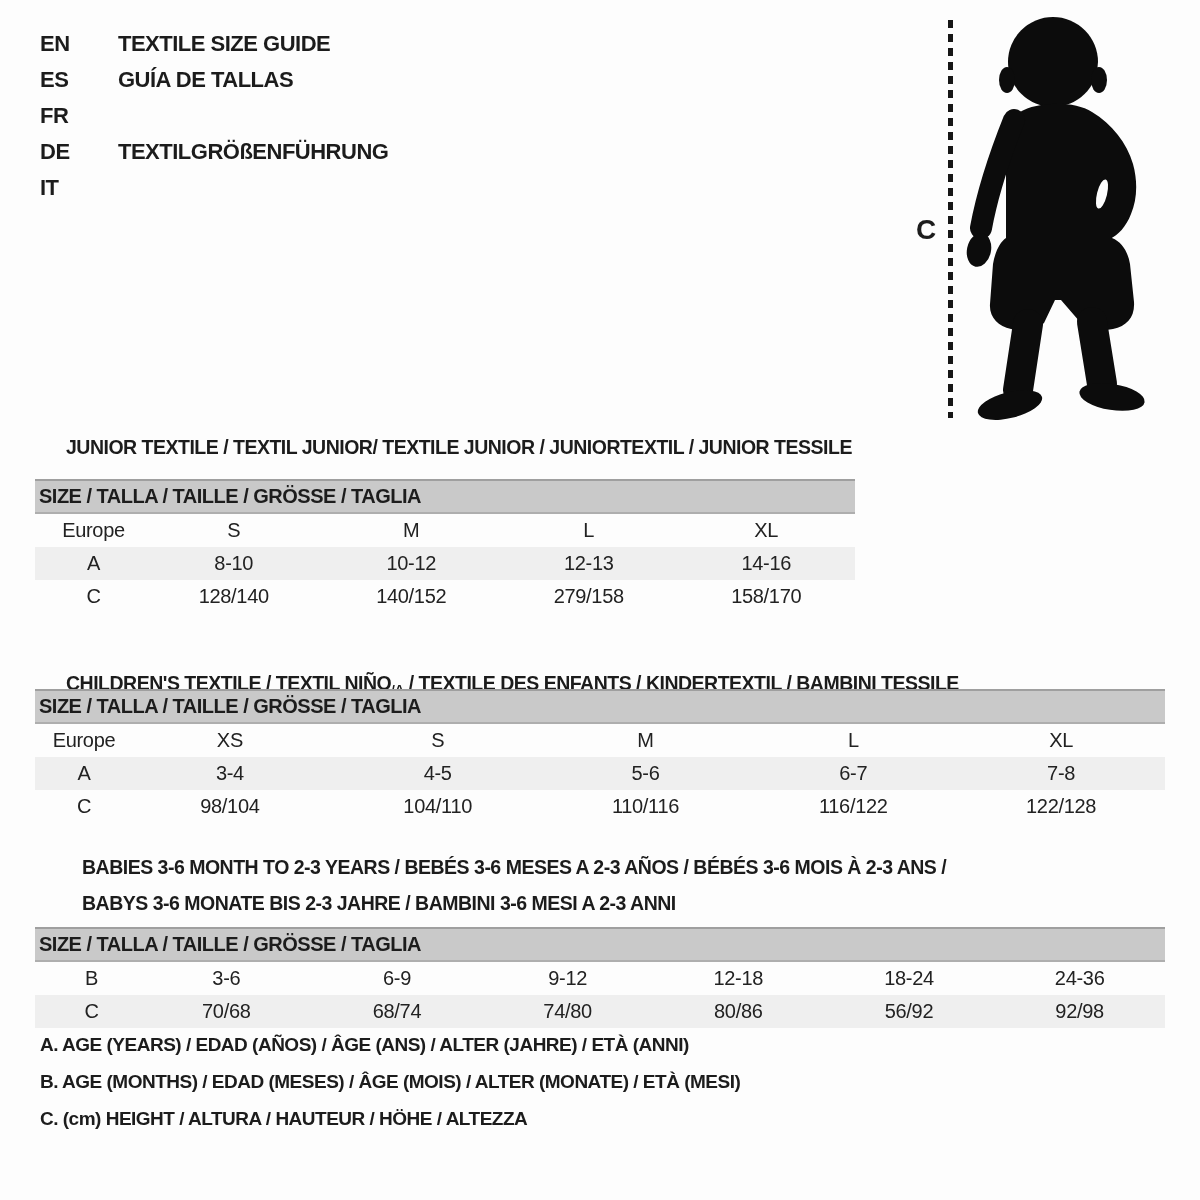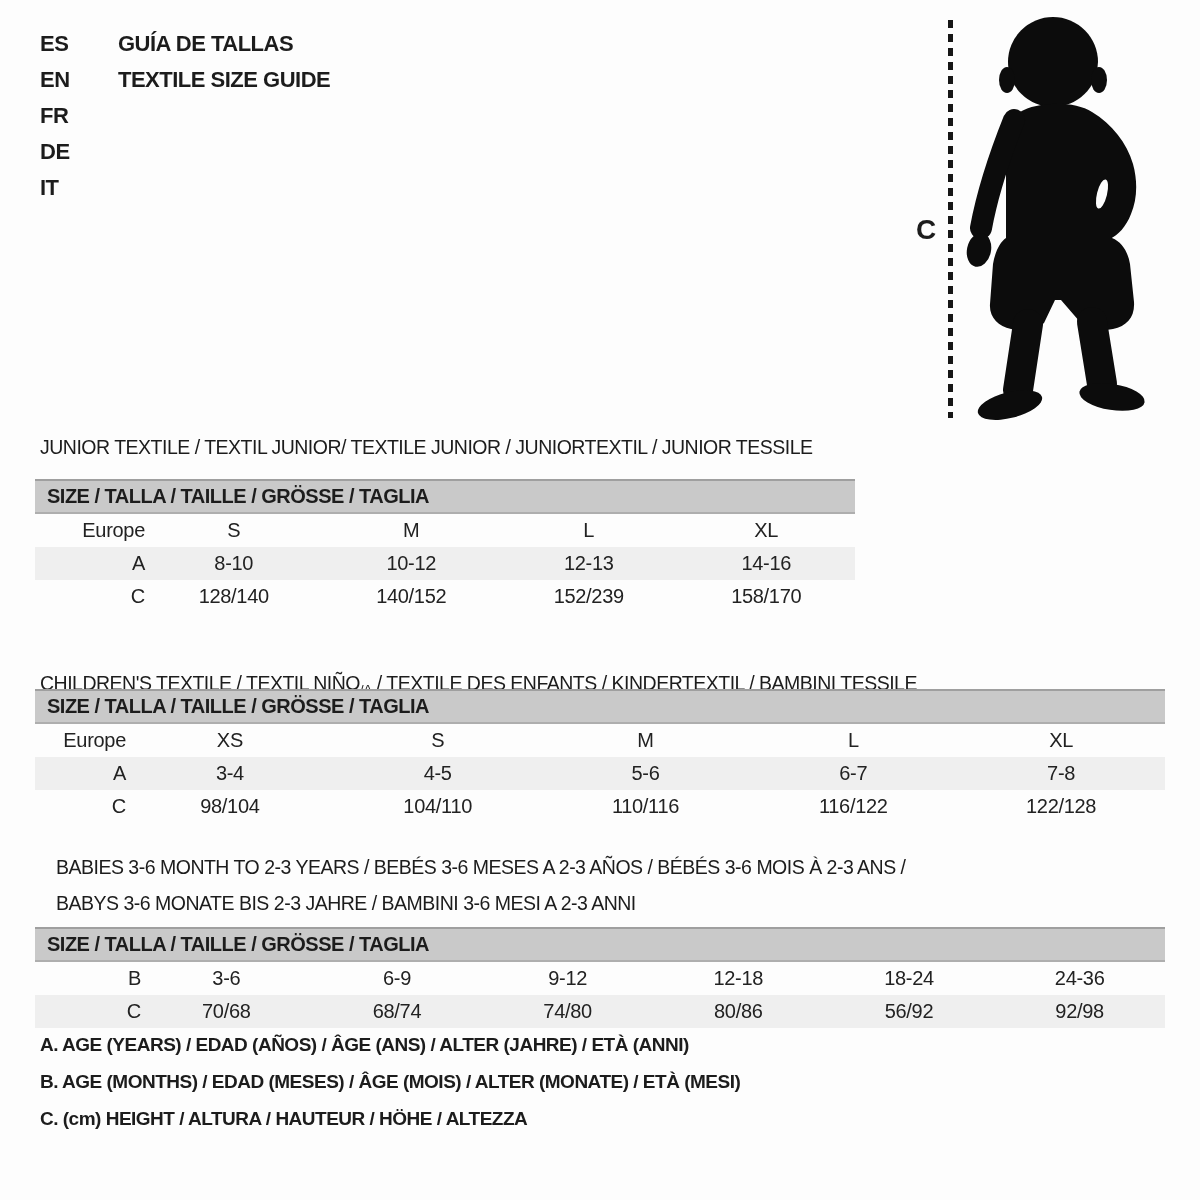--- a/index.html
+++ b/index.html
@@ -18,71 +18,72 @@
 
   
   .dash-line{
     position:absolute;left:948px;top:20px;width:5px;height:398px;
     background:repeating-linear-gradient(180deg,#161616 0px,#161616 8px,rgba(0,0,0,0) 8px,rgba(0,0,0,0) 14px);
   }
   .c-label{position:absolute;left:916px;top:214px;font-size:28px;font-weight:700;}
   .baby-svg{position:absolute;left:960px;top:14px;width:200px;height:410px;}
 
   
-  .section-title{position:absolute;font-size:19.5px;font-weight:400;letter-spacing:-0.5px;white-space:nowrap;}
+  .section-title{position:absolute;font-size:19.5px;font-weight:700;letter-spacing:-0.5px;white-space:nowrap;margin-left:26px;}
   #t1-title{left:40px;top:436px;}
   #t2-title{left:40px;top:672px;}
   #t3-title{left:56px;top:849px;line-height:36px;}
   .sub-part{font-size:13px;position:relative;top:4px;letter-spacing:-0.2px;}
 
   
   .tbl{position:absolute;}
   #t1{left:35px;top:479px;width:820px;}
   #t2{left:35px;top:689px;width:1130px;}
   #t3{left:35px;top:927px;width:1130px;}
   .size-hdr{
     height:31px;background:#c9c9c9;
     border-top:2px solid #9f9f9f;border-bottom:2px solid #aeaeae;
     font-size:20px;font-weight:700;letter-spacing:-0.5px;
-    padding-left:12px;display:flex;align-items:center;white-space:nowrap;
+    padding-left:4px;display:flex;align-items:center;white-space:nowrap;
   }
   table.sizes{width:100%;border-collapse:collapse;table-layout:fixed;}
   table.sizes td{
     height:33px;font-size:20px;text-align:center;letter-spacing:-0.3px;
     padding:0;color:#222222;white-space:nowrap;
   }
-  table.sizes td.rowlabel{text-align:right;padding-left:7px;}
+  table.sizes td.rowlabel{text-align:center;padding-left:7px;}
   tr.alt{background:#efefef;}
   #t1 col.c0{width:110px;}
   #t2 col.c0{width:91px;}
   #t3 col.c0{width:106px;}
 
   
   .notes{position:absolute;left:40px;top:1026px;}
   .note-line{line-height:37px;font-size:19px;font-weight:700;letter-spacing:-0.5px;white-space:nowrap;}
 </style>
 </head>
 <body>
 
 <div class="canvas">
 
   <div class="lang-block">
     <div class="lang-row">
+      <span class="lang-code">EN</span>
+      <span class="lang-title">TEXTILE SIZE GUIDE</span>
+    </div>
+    <div class="lang-row">
       <span class="lang-code">ES</span>
       <span class="lang-title">GUÍA DE TALLAS</span>
     </div>
     <div class="lang-row">
-      <span class="lang-code">EN</span>
-      <span class="lang-title">TEXTILE SIZE GUIDE</span>
-    </div>
-    <div class="lang-row">
       <span class="lang-code">FR</span>
     </div>
     <div class="lang-row">
       <span class="lang-code">DE</span>
+      <span class="lang-title">TEXTILGRÖßENFÜHRUNG</span>
     </div>
     <div class="lang-row">
       <span class="lang-code">IT</span>
     </div>
   </div>
 
   <div class="dash-line"></div>
   <span class="c-label">C</span>
   <svg class="baby-svg" viewBox="0 0 200 410" aria-hidden="true">
     <g fill="#0c0c0c" stroke="none">
@@ -131,21 +132,21 @@
           <td class="rowlabel">A</td>
           <td>8-10</td>
           <td>10-12</td>
           <td>12-13</td>
           <td>14-16</td>
         </tr>
         <tr>
           <td class="rowlabel">C</td>
           <td>128/140</td>
           <td>140/152</td>
-          <td>152/239</td>
+          <td>279/158</td>
           <td>158/170</td>
         </tr>
       </tbody>
     </table>
   </div>
 
   <div class="section-title" id="t2-title">
     <span>CHILDREN'S TEXTILE / TEXTIL NIÑO</span><span class="sub-part">/A</span><span> / TEXTILE DES ENFANTS / KINDERTEXTIL / BAMBINI TESSILE</span>
   </div>
   <div class="tbl" id="t2">

